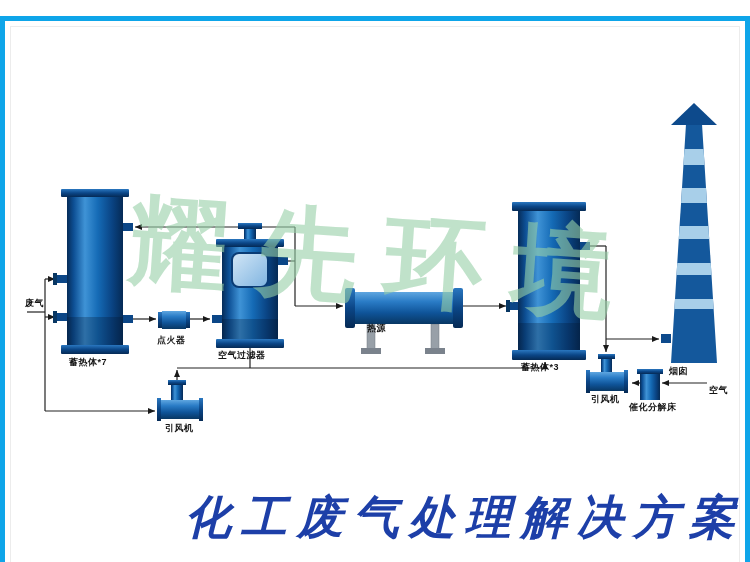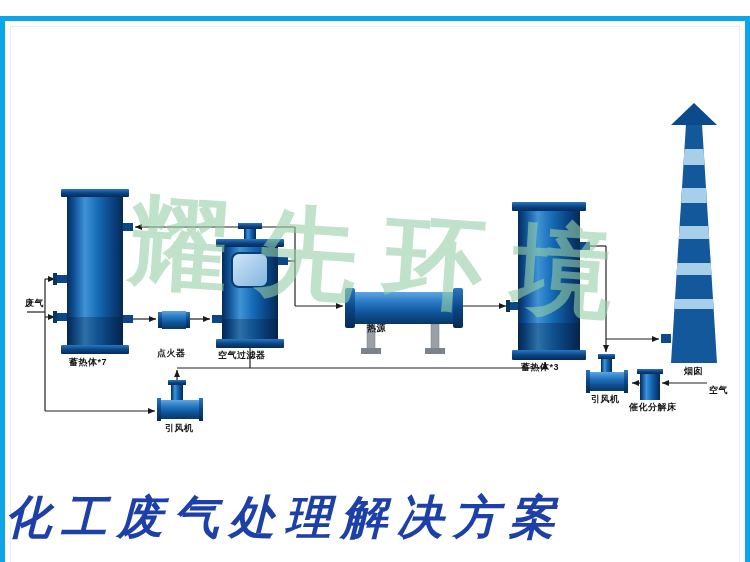--- a/index.html
+++ b/index.html
@@ -23,21 +23,21 @@
   .watermark{
     position:absolute;left:128px;top:170px;z-index:5;
     font-family:"DejaVu Serif",serif;font-weight:700;
     font-size:100px;line-height:1;letter-spacing:28px;white-space:nowrap;
     color:rgba(150,206,167,0.60);
     transform:rotate(4deg);transform-origin:0 0;
     pointer-events:none;
   }
   .main-title{
     position:absolute;left:0;right:0;top:466px;z-index:4;
-    text-align:left;
+    text-align:right;
     font-family:"DejaVu Serif",serif;font-style:italic;font-weight:700;
     font-size:46px;letter-spacing:10px;
     color:#1d3fa8;white-space:nowrap;
   }
 </style>
 </head>
 <body>
 
 <div class="canvas">
 
@@ -179,25 +179,25 @@
     </g>
 
     <g>
       <rect x="632" y="348" width="26" height="5" fill="url(#gcap)"></rect>
       <rect x="635" y="353" width="20" height="26" fill="url(#gv)"></rect>
     </g>
   </svg>
 
   <div class="lbl" style="left:20px;top:277px">废气</div>
   <div class="lbl" style="left:64px;top:336px">蓄热体*7</div>
-  <div class="lbl" style="left:152px;top:327px">点火器</div>
+  <div class="lbl" style="left:152px;top:314px">点火器</div>
   <div class="lbl" style="left:213px;top:329px">空气过滤器</div>
   <div class="lbl" style="left:362px;top:302px">热源</div>
   <div class="lbl" style="left:516px;top:341px">蓄热体*3</div>
-  <div class="lbl" style="left:679px;top:345px">烟囱</div>
+  <div class="lbl" style="left:664px;top:345px">烟囱</div>
   <div class="lbl" style="left:160px;top:402px">引风机</div>
   <div class="lbl" style="left:586px;top:373px">引风机</div>
   <div class="lbl" style="left:624px;top:381px">催化分解床</div>
   <div class="lbl" style="left:704px;top:364px">空气</div>
 
   <div class="watermark">耀先环境</div>
 
   <div class="main-title">化工废气处理解决方案</div>
 
 </div>

